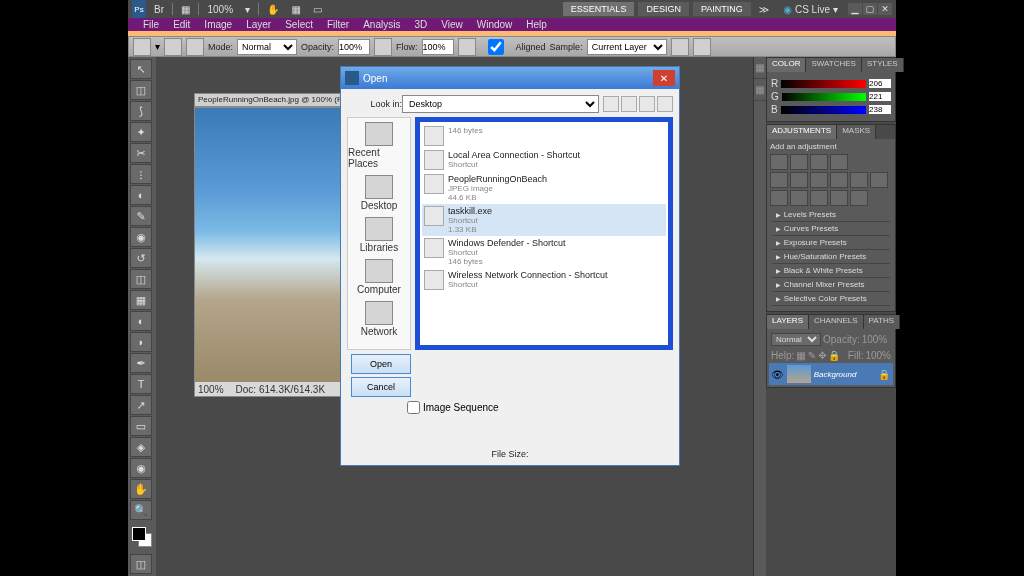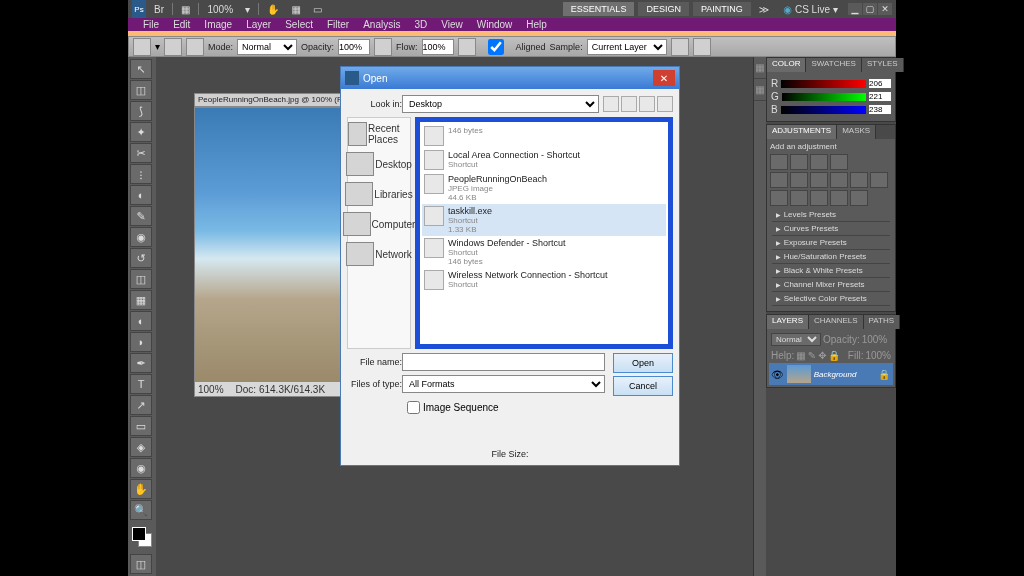--- a/index.html
+++ b/index.html
@@ -66,21 +66,21 @@
 .dlg-title{height:22px;background:linear-gradient(#6faae8,#3a7ad5);display:flex;align-items:center;padding:0 4px;color:#fff;font-size:10px}
 .dlg-title .icon{width:14px;height:14px;background:#2a5a8a;margin-right:4px}
 .dlg-title .spacer{flex:1}
 .dlg-title .close{width:22px;height:16px;background:#d04030;color:#fff;display:flex;align-items:center;justify-content:center;font-size:10px;cursor:pointer}
 .dlg-body{padding:6px;display:flex;flex-direction:column;height:calc(100% - 22px)}
 .dlg-row{display:flex;align-items:center;margin-bottom:4px}
 .dlg-row label{width:55px;text-align:right;font-size:9px;color:#222}
 .dlg-row select,.dlg-row input{flex:1;font-size:9px;height:18px;border:1px solid #888;background:#fff;padding:0 2px}
 .dlg-content{flex:1;display:flex;gap:4px}
 .dlg-places{width:64px;background:#f8f8f8;border:1px solid #ccc;display:flex;flex-direction:column;align-items:center;padding:4px 0;gap:6px}
-.dlg-places .place{display:flex;flex-direction:row;align-items:center;gap:1px;font-size:8px;color:#333;cursor:pointer}
+.dlg-places .place{display:flex;flex-direction:column;align-items:center;gap:1px;font-size:8px;color:#333;cursor:pointer}
 .dlg-places .place .picon{width:28px;height:24px;background:#d5d5d5;border:1px solid #888;display:flex;align-items:center;justify-content:center}
 .dlg-files{flex:1;background:#fff;border:5px solid #1d4ed8;overflow:auto;padding:2px}
 .dlg-files .file{display:flex;align-items:flex-start;padding:2px;gap:4px}
 .dlg-files .file.sel{background:#d5e5f5}
 .dlg-files .ficon{width:20px;height:20px;background:#e8e8e8;border:1px solid #aaa;flex-shrink:0;display:flex;align-items:center;justify-content:center}
 .dlg-files .finfo{display:flex;flex-direction:column}
 .dlg-files .fname{font-size:9px;color:#222}
 .dlg-files .fmeta{font-size:8px;color:#888}
 .dlg-buttons{display:flex;flex-direction:column;gap:3px;width:60px;margin-left:4px}
 .dlg-buttons button{height:20px;font-size:9px;border:1px solid #4a8acf;background:linear-gradient(#e8f0fa,#c8e0f5);cursor:pointer}
@@ -376,30 +376,20 @@
           <div class="file">
             <div class="ficon"></div>
             <div class="finfo">
               <div class="fname">Wireless Network Connection - Shortcut</div>
               <div class="fmeta">Shortcut</div>
             </div>
           </div>
         </div>
   </div>
   <div class="dlg-foot">
-   <div class="dlg-foot-left">
-    <div class="dlg-row">
-     <label>File name:</label>
-     <input value="" style="">
-    </div>
-    <div class="dlg-row">
-     <label>Files of type:</label>
-     <select><option>All Formats</option></select>
-    </div>
-   </div>
    <div class="dlg-buttons">
     <button>Open</button>
     <button>Cancel</button>
    </div>
   </div>
   <div class="dlg-check">
    <input type="checkbox" style="">
    <span>Image Sequence</span>
   </div>
   <div class="dlg-filesize">File Size:</div>

